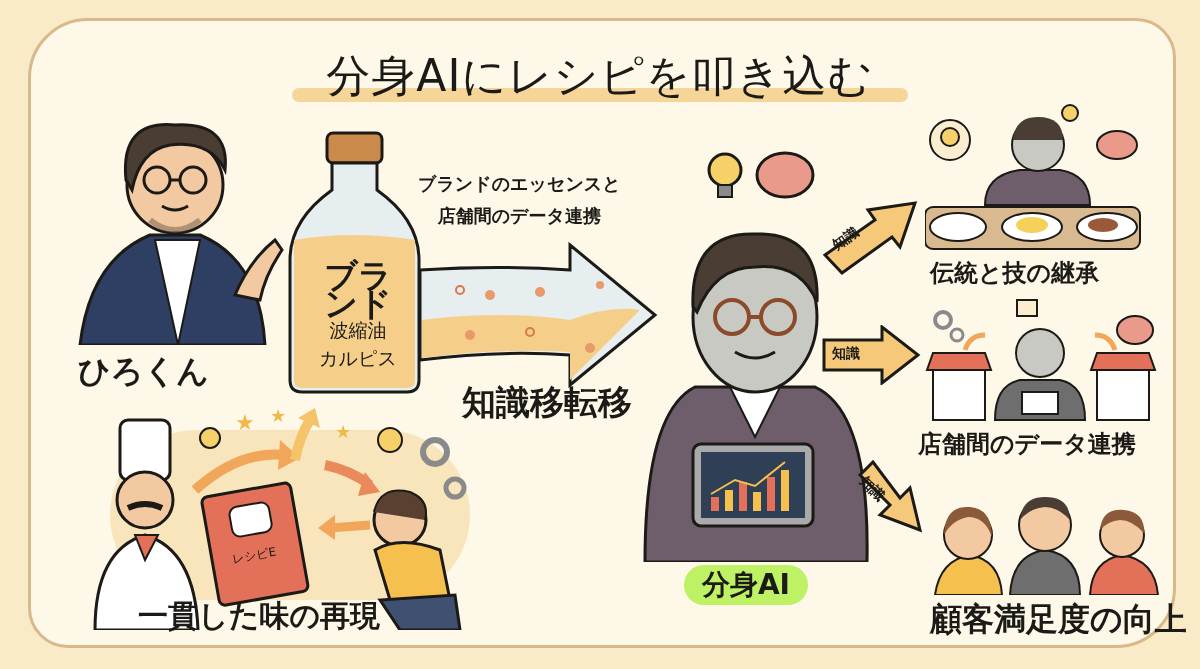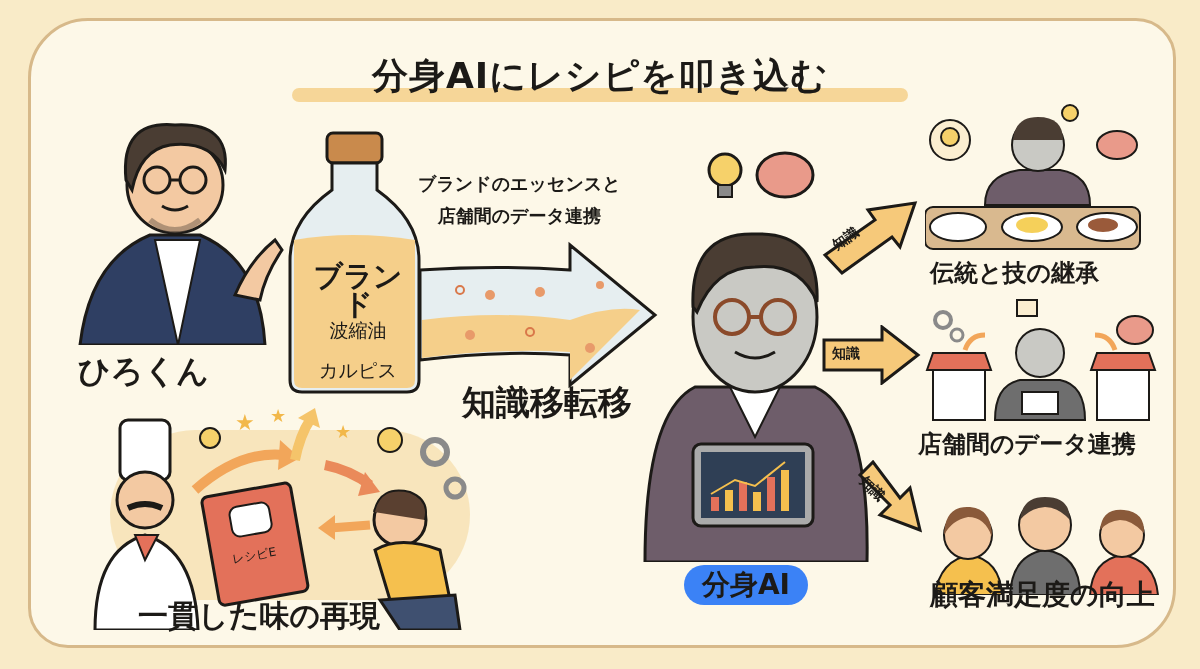--- a/index.html
+++ b/index.html
@@ -1,32 +1,32 @@
 <!DOCTYPE html>
 <html><head>
 <meta charset="utf-8">
 <style>
   html,body{margin:0;padding:0;}
   body{width:1200px;height:669px;background:#f9ebc8;position:relative;overflow:hidden;font-family:"DejaVu Sans","Liberation Sans",sans-serif;color:#1c1a17;}
   .card{position:absolute;left:28px;top:18px;width:1148px;height:630px;background:#fdf8e8;border:3px solid #d7b98a;border-radius:60px 40px 60px 40px;box-sizing:border-box;}
   .abs{position:absolute;}
   .title-wrap{left:280px;top:48px;width:640px;height:60px;text-align:center;}
   .title-hl{position:absolute;left:12px;right:12px;bottom:6px;height:14px;background:#f6d698;border-radius:8px;}
-  .title{position:relative;font-size:36px;font-weight:bold;letter-spacing:1px;line-height:56px;}
+  .title{position:relative;font-size:44px;font-weight:normal;letter-spacing:1px;line-height:56px;}
   .label{font-weight:bold;white-space:nowrap;}
   .l-hiro{left:78px;top:350px;font-size:32px;}
   .l-dentou{left:138px;top:596px;font-size:30px;}
   .l-essence{left:418px;top:168px;font-size:18px;line-height:32px;text-align:center;}
   .l-ichikan{left:930px;top:257px;font-size:24px;}
   .l-tenpo{left:918px;top:428px;font-size:24px;}
-  .l-kokyaku{left:930px;top:576px;font-size:28px;}
+  .l-kokyaku{left:930px;top:598px;font-size:32px;}
   .l-transfer{left:462px;top:380px;font-size:34px;}
-  .bunshin{left:684px;top:565px;width:124px;height:40px;background:#3b82f6;border-radius:20px;text-align:center;font-size:28px;line-height:40px;font-weight:bold;}
+  .bunshin{left:684px;top:565px;width:124px;height:40px;background:#bef264;border-radius:20px;text-align:center;font-size:28px;line-height:40px;font-weight:bold;}
   .bottle-text{left:312px;top:262px;width:92px;text-align:center;font-weight:bold;}
-  .bt1{font-size:29px;line-height:28px;}
+  .bt1{font-size:33px;line-height:28px;}
   .bt2{font-size:19px;line-height:24px;font-weight:normal;}
   .kchip{font-size:14px;font-weight:bold;}
   .glow{left:110px;top:430px;width:360px;height:170px;background:#f6dfae;border-radius:90px;opacity:.75;}
 </style>
 </head>
 <body>
 
 <div class="card"></div>
 
 <div class="abs title-wrap">
@@ -88,21 +88,21 @@
 <div class="abs label l-dentou">一貫した味の再現</div>
 
 <svg class="abs" style="left:282px;top:130px" width="145" height="270">
   <rect x="45" y="3" width="55" height="30" rx="6" fill="#c98a4c" stroke="#1c1a17" stroke-width="3"></rect>
   <path d="M50 33 L50 60 Q8 90 8 130 L8 250 Q8 262 20 262 L125 262 Q137 262 137 250 L137 130 Q137 90 95 60 L95 33 Z" fill="#e6eef0" stroke="#1c1a17" stroke-width="3"></path>
   <path d="M12 110 Q70 100 133 110 L133 250 Q133 258 125 258 L20 258 Q12 258 12 250 Z" fill="#f5cf8a"></path>
 </svg>
 <div class="abs bottle-text">
   <div class="bt1">ブランド</div>
   <div class="bt2">波縮油</div>
-  <div class="bt2" style="margin-top:16px">カルピス</div>
+  <div class="bt2" style="margin-top:4px">カルピス</div>
 </div>
 
 <svg class="abs" style="left:420px;top:240px" width="240" height="150">
   <path d="M0 30 Q80 25 150 30 L150 5 L235 75 L150 145 L150 115 Q80 110 0 120 Z" fill="#e6eef0" stroke="#1c1a17" stroke-width="3"></path>
   <path d="M2 80 Q80 70 150 80 Q190 65 220 70 L150 140 L150 112 Q80 108 2 118 Z" fill="#f5cf8a"></path>
   <circle cx="40" cy="50" r="4" fill="none" stroke="#d9784a" stroke-width="2"></circle>
   <circle cx="70" cy="55" r="5" fill="#e89a6a"></circle>
   <circle cx="120" cy="52" r="5" fill="#e89a6a"></circle>
   <circle cx="180" cy="45" r="4" fill="#e89a6a"></circle>
   <circle cx="50" cy="95" r="5" fill="#e89a6a"></circle>

